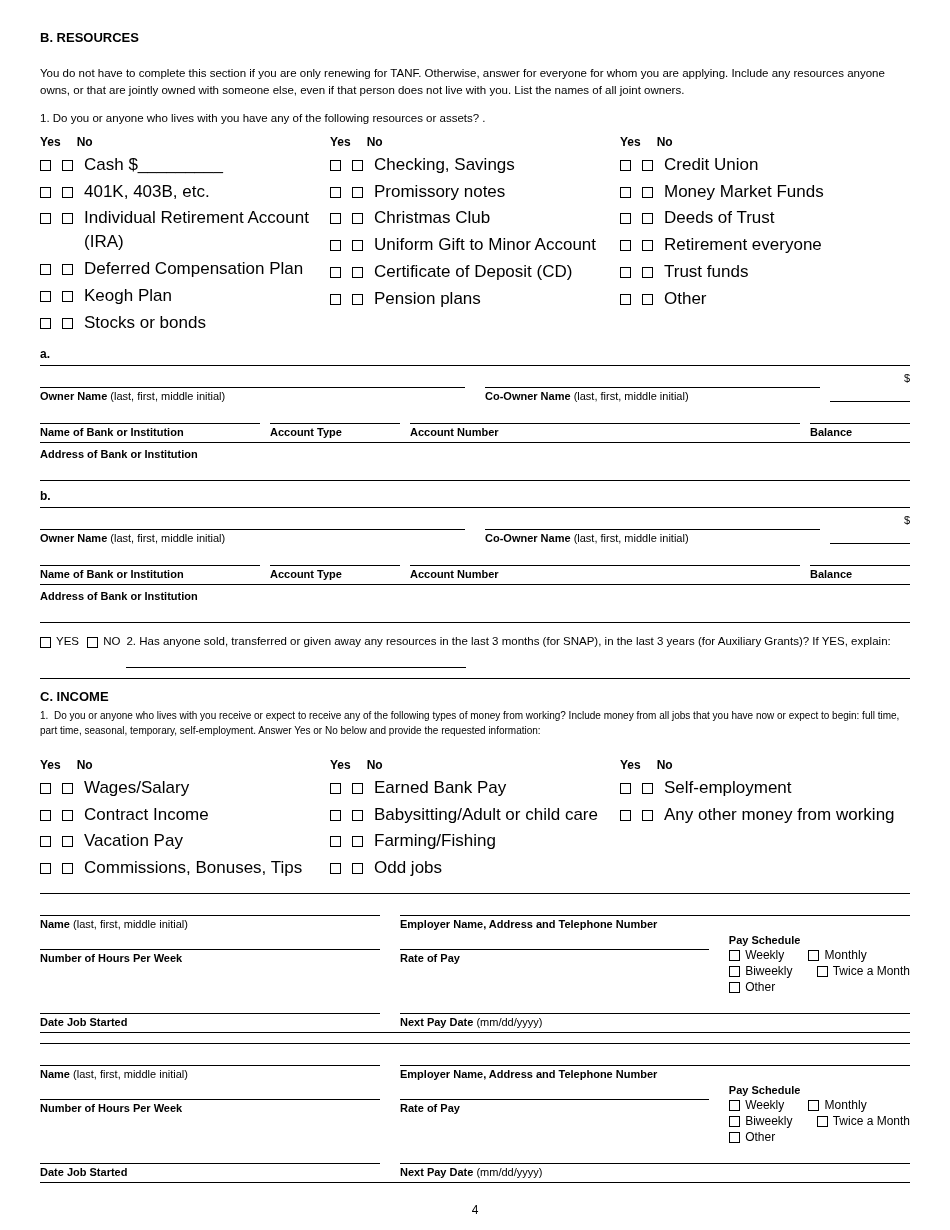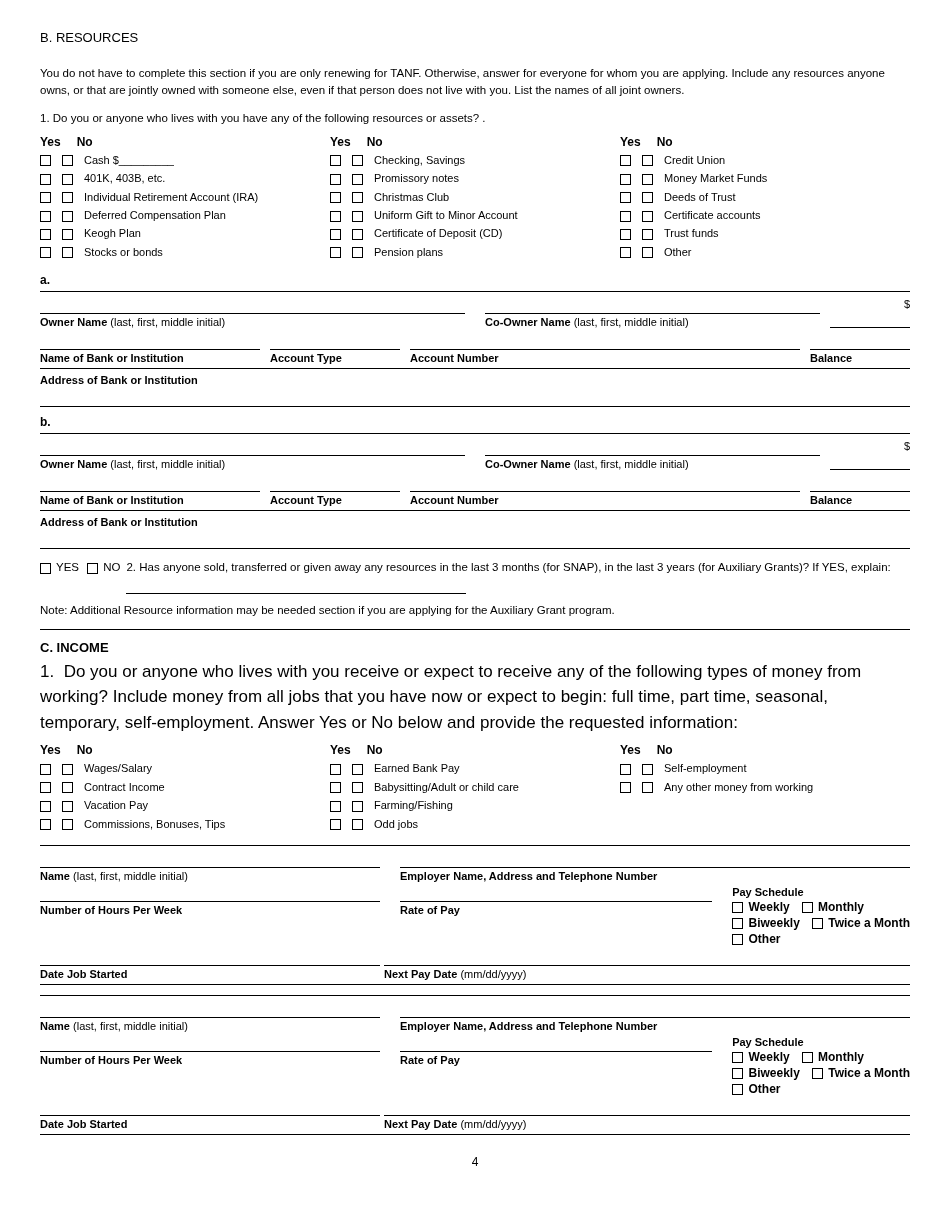--- a/index.html
+++ b/index.html
@@ -6,21 +6,21 @@
     body {
       font-family: Arial, sans-serif;
       font-size: 12px;
       background: #fff;
       color: #000;
       padding: 30px 40px;
       width: 950px;
       min-height: 1230px;
     }
     .section-title {
-      font-weight: normal;
+      font-weight: bold;
       font-size: 13px;
       margin-bottom: 4px;
     }
     .section-intro {
       font-size: 11.5px;
       margin-bottom: 10px;
       line-height: 1.5;
       margin-top: 20px;
     }
     .question {
@@ -41,21 +41,21 @@
       gap: 16px;
       font-weight: bold;
       margin-bottom: 4px;
       font-size: 12px;
     }
     .yn-row {
       display: flex;
       align-items: flex-start;
       gap: 4px;
       margin-bottom: 3px;
-      font-size: 11px;
+      font-size: 17px;
       line-height: 1.4;
     }
     .yn-row .yes-box, .yn-row .no-box {
       width: 18px;
       flex-shrink: 0;
     }
     .checkbox {
       display: inline-block;
       width: 11px;
       height: 11px;
@@ -121,29 +121,28 @@
     }
     .note-text {
       font-size: 11.5px;
       margin-top: 6px;
       line-height: 1.5;
     }
     .income-section .section-title {
       font-weight: bold;
     }
     .income-question {
-      font-size: 17px;
-      margin-bottom: 8px;
+      font-size: 10px;
+      margin-bottom: 20px;
       line-height: 1.5;
     }
     .pay-row-options {
       display: flex;
-      gap: 12px;
+      gap: 24px;
       flex-wrap: wrap;
-      font-weight: bold;
     }
     .employment-block {
       margin-bottom: 8px;
     }
     .emp-row1 {
       display: flex;
       align-items: flex-end;
       gap: 20px;
       margin-bottom: 2px;
     }
@@ -158,21 +157,21 @@
       align-items: flex-start;
       gap: 20px;
       margin-bottom: 2px;
     }
     .emp-hours-field {
       width: 340px;
     }
     .emp-row3 {
       display: flex;
       align-items: flex-end;
-      gap: 4px;
+      gap: 20px;
       margin-bottom: 2px;
     }
     .emp-date-field {
       width: 340px;
     }
     .emp-nextpay-field {
       flex: 1;
     }
     .page-number {
       text-align: center;
@@ -307,21 +306,21 @@
         <span>Money Market Funds</span>
       </div>
       <div class="yn-row">
         <span class="yes-box"><span class="checkbox"></span></span>
         <span class="no-box"><span class="checkbox"></span></span>
         <span>Deeds of Trust</span>
       </div>
       <div class="yn-row">
         <span class="yes-box"><span class="checkbox"></span></span>
         <span class="no-box"><span class="checkbox"></span></span>
-        <span>Certificate accounts</span>
+        <span>Retirement everyone</span>
       </div>
       <div class="yn-row">
         <span class="yes-box"><span class="checkbox"></span></span>
         <span class="no-box"><span class="checkbox"></span></span>
         <span>Trust funds</span>
       </div>
       <div class="yn-row">
         <span class="yes-box"><span class="checkbox"></span></span>
         <span class="no-box"><span class="checkbox"></span></span>
         <span>Other</span>
@@ -434,21 +433,20 @@
     <div class="yes-no-inline">
       <span><span class="checkbox"></span> <span>YES</span></span>
       <span><span class="checkbox"></span> <span>NO</span></span>
     </div>
     <div>
       <span>2.  Has anyone sold, transferred or given away any resources in the last 3 months (for SNAP), in the last 3 years (for Auxiliary Grants)?  If YES, explain:</span>
       <span class="explain-line"></span>
     </div>
   </div>
 
-  <div class="note-text">Note:  Additional Resource information may be needed section if you are applying for the Auxiliary Grant program.</div>
 </div>
 
 <hr class="section-hr" style="margin-top:10px; margin-bottom:10px;">
 
 <div class="income-section">
   <div class="section-title">C.   INCOME</div>
   <div class="income-question">
     <span>1.</span>&nbsp;&nbsp;<span>Do you or anyone who lives with you receive or expect to receive any of the following types of money from working?  Include money from all jobs that you have now or expect to begin: full time, part time, seasonal, temporary, self-employment.  Answer Yes or No below and provide the requested information:</span>
   </div>
 

